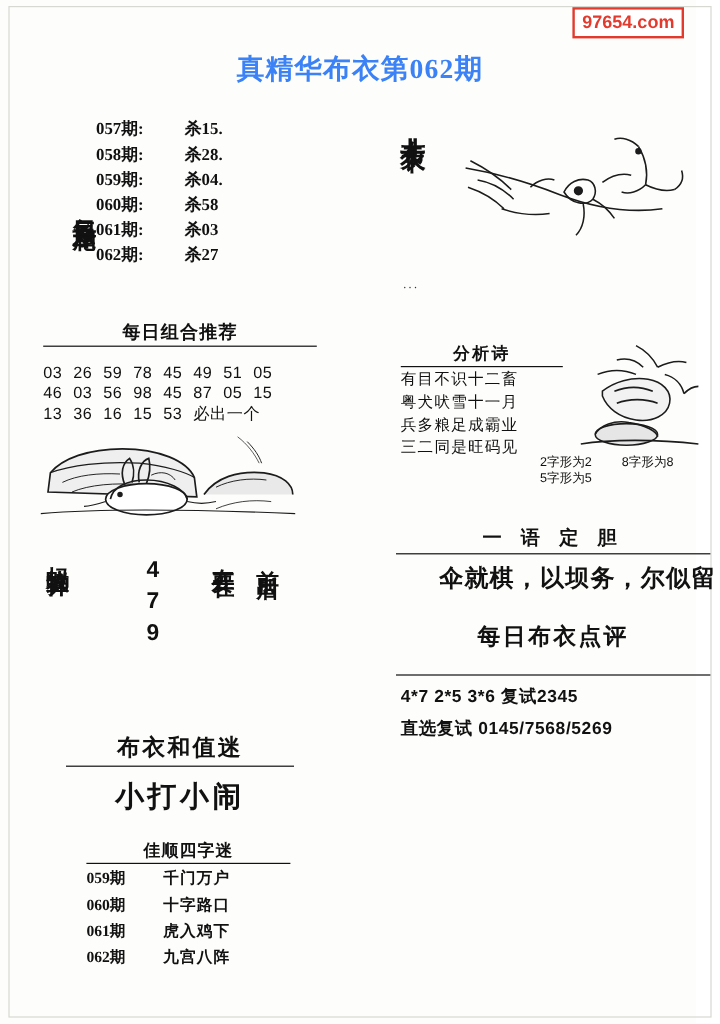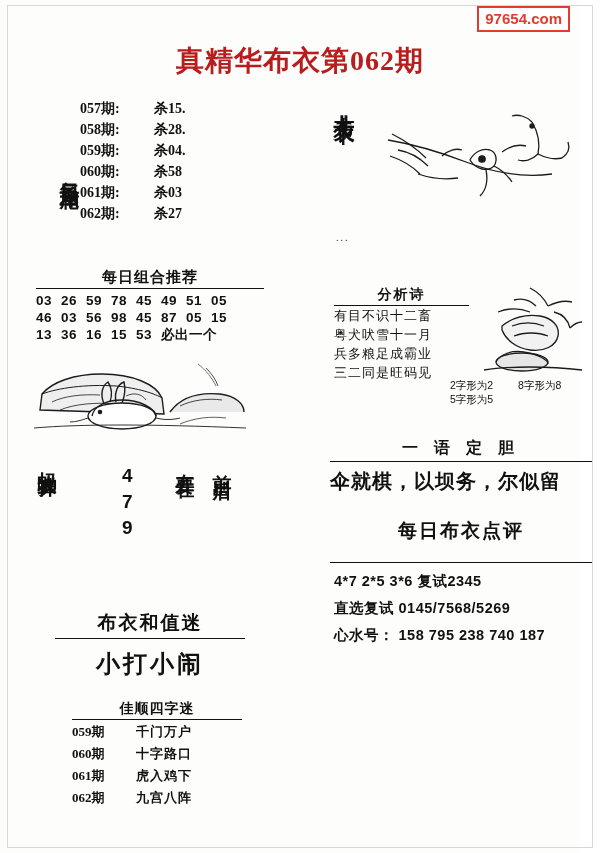--- a/index.html
+++ b/index.html
@@ -29,23 +29,23 @@
     font-family:"Liberation Sans", sans-serif;
     font-size:15px;font-weight:bold;color:#e23b2e;
     letter-spacing:0px;
     z-index:40;
   }
   .title{
     position:absolute;top:42px;left:0;width:600px;
     text-align:center;
     font-family:"Liberation Serif", serif;
     font-weight:bold;
-    font-size:28px;
+    font-size:23px;
     letter-spacing:1px;
-    color:#b91c1c;
+    color:#3b82f6;
   }
   
   .kill-block{
     position:absolute;left:48px;top:98px;width:210px;height:140px;
   }
   .kill-label{
     position:absolute;left:0;top:18px;width:34px;
     font-size:20px;font-weight:bold;line-height:25px;
     text-align:center;
     writing-mode:vertical-rl;
@@ -66,25 +66,25 @@
   .combo{
     position:absolute;left:36px;top:268px;width:228px;
   }
   .combo-head{
     text-align:center;font-size:15px;font-weight:bold;
     border-bottom:1.5px solid #111;
     padding-bottom:1px;
     letter-spacing:1px;
   }
   .combo-grid{
-    margin-top:3px;
+    margin-top:13px;
     font-family:"Liberation Sans", sans-serif;
     font-size:13.5px;
     line-height:17px;
-    font-weight:bold;
+    font-weight:normal;
     letter-spacing:0.5px;
   }
   .combo-grid div{white-space:nowrap;}
   .combo-grid span{display:inline-block;width:25px;text-align:left;}
   .combo-note{display:inline-block;width:auto!important;}
 
   
   .ink-left{
     position:absolute;left:30px;top:338px;width:220px;height:100px;
   }
@@ -184,20 +184,21 @@
     position:absolute;left:330px;top:438px;width:262px;
   }
   .yiyu-title{
     text-align:center;font-size:16px;font-weight:bold;letter-spacing:6px;
     border-bottom:1.5px solid #111;padding-bottom:2px;
   }
   .yiyu-body{
     margin-top:6px;font-size:20px;font-weight:bold;letter-spacing:1px;
     white-space:nowrap;
     color:#111;
+    margin-left:36px;
   }
 
   
   .comment-title{
     position:absolute;left:330px;top:518px;width:262px;
     text-align:center;font-size:19px;font-weight:bold;letter-spacing:2px;
     border-bottom:1.5px solid #111;padding-bottom:18px;
   }
   .comment-lines{
     position:absolute;left:334px;top:568px;width:260px;
@@ -390,19 +391,15 @@
 
   <div class="comment-title">每日布衣点评</div>
   <div class="comment-lines">
     <div>
       <span>4*7  2*5  3*6  复试2345</span>
     </div>
     <div>
       <span class="lbl">直选复试</span>
       <span>0145/7568/5269</span>
     </div>
-    <div>
-      <span class="lbl">心水号：</span>
-      <span>158  795  238  740  187</span>
-    </div>
   </div>
 
 </div>
 
 </body></html>

